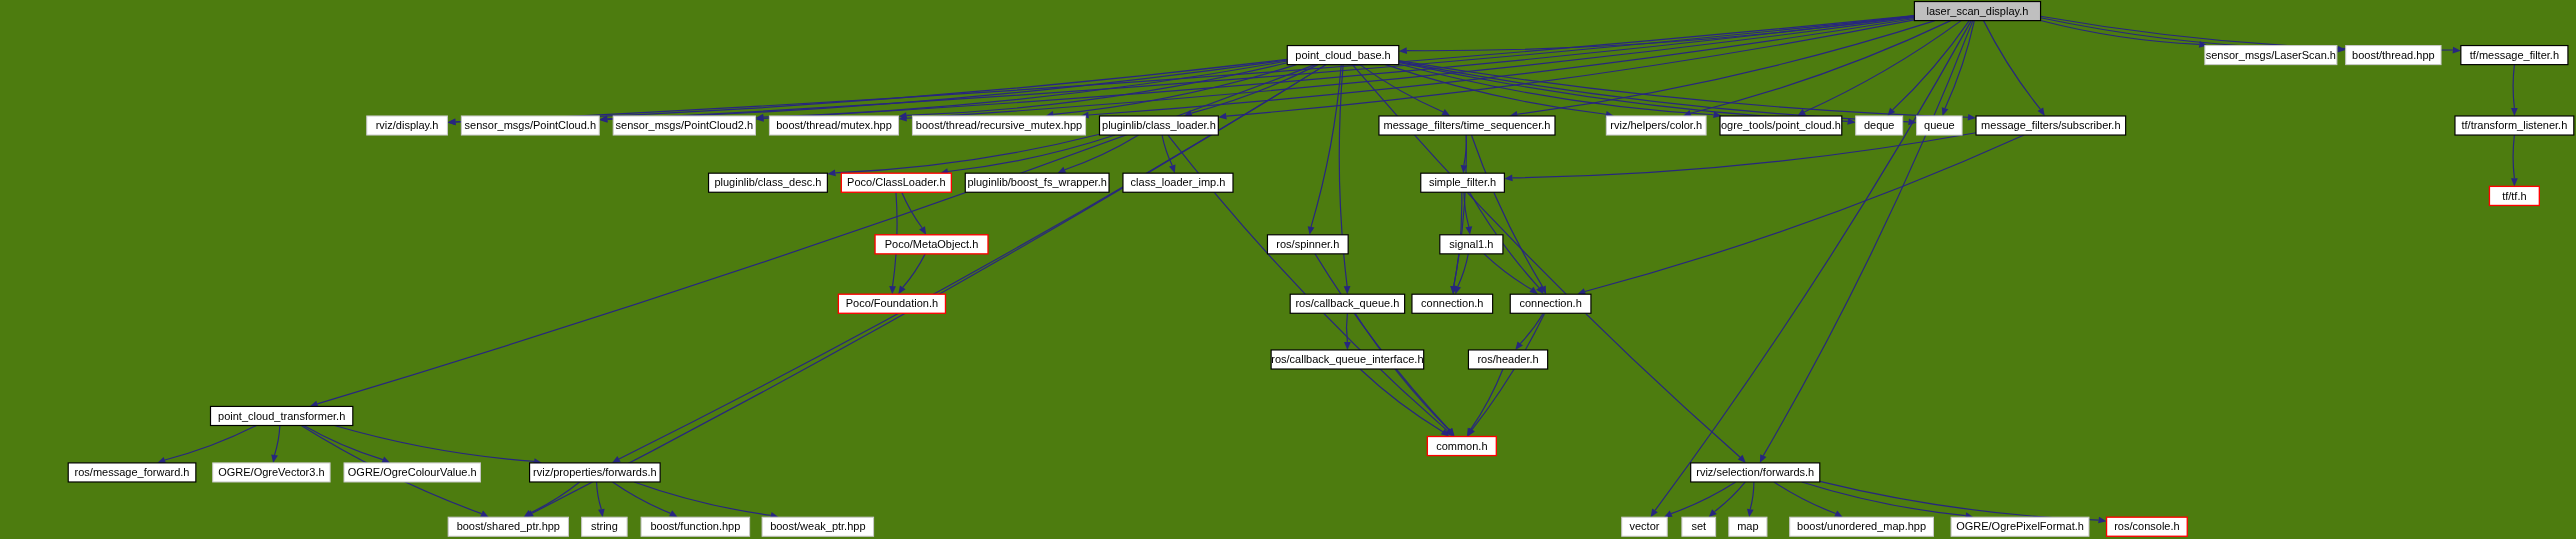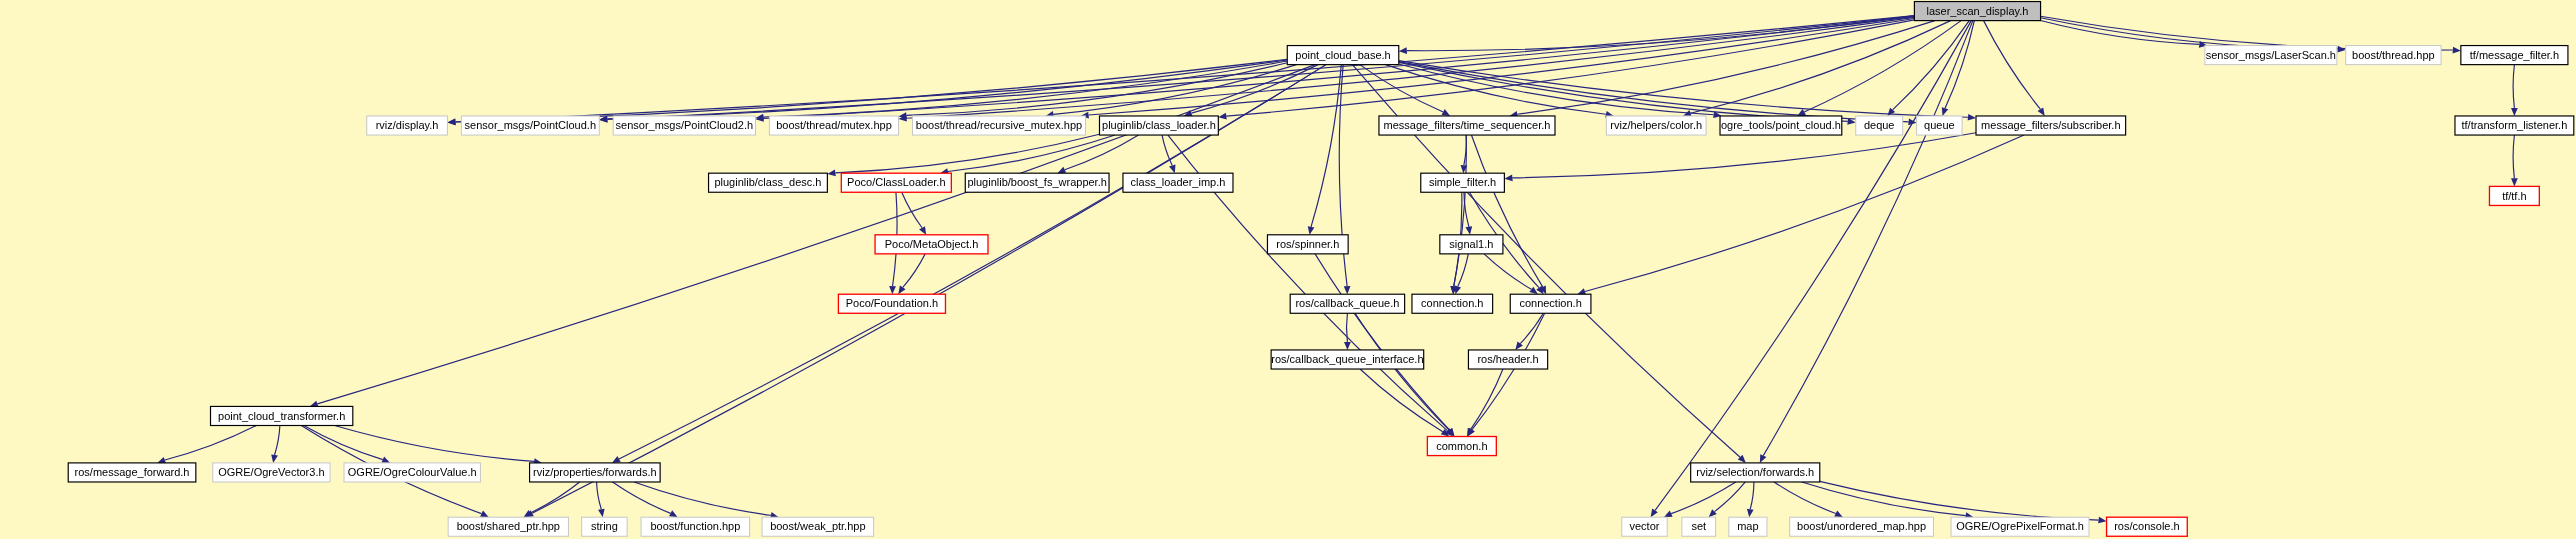--- a/index.html
+++ b/index.html
@@ -1,17 +1,17 @@
 <!DOCTYPE html>
 <html style="font-size:11.7px"><head>
 <meta charset="utf-8">
 <style>
   html,body{margin:0;padding:0;background:#ffffff;}
   body{font-family:"Liberation Sans","DejaVu Sans",sans-serif;}
-  #graph-root{position:relative;width:2576px;height:540px;background:#fef9c3;overflow:hidden;}
+  #graph-root{position:relative;width:2576px;height:540px;background:#4d7c0f;overflow:hidden;}
   #graph-svg{position:absolute;left:0;top:0;width:2576px;height:540px;display:block;}
   .nd-label{
     font-family:"Liberation Sans","DejaVu Sans",sans-serif;
     font-size:15px;
     fill:#000000;
     text-anchor:middle;
     dominant-baseline:middle;
     pointer-events:none;
     white-space:pre;
   }

